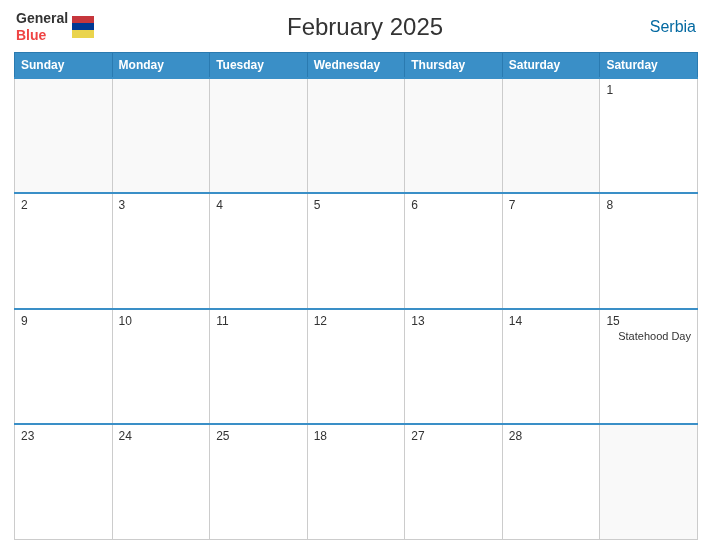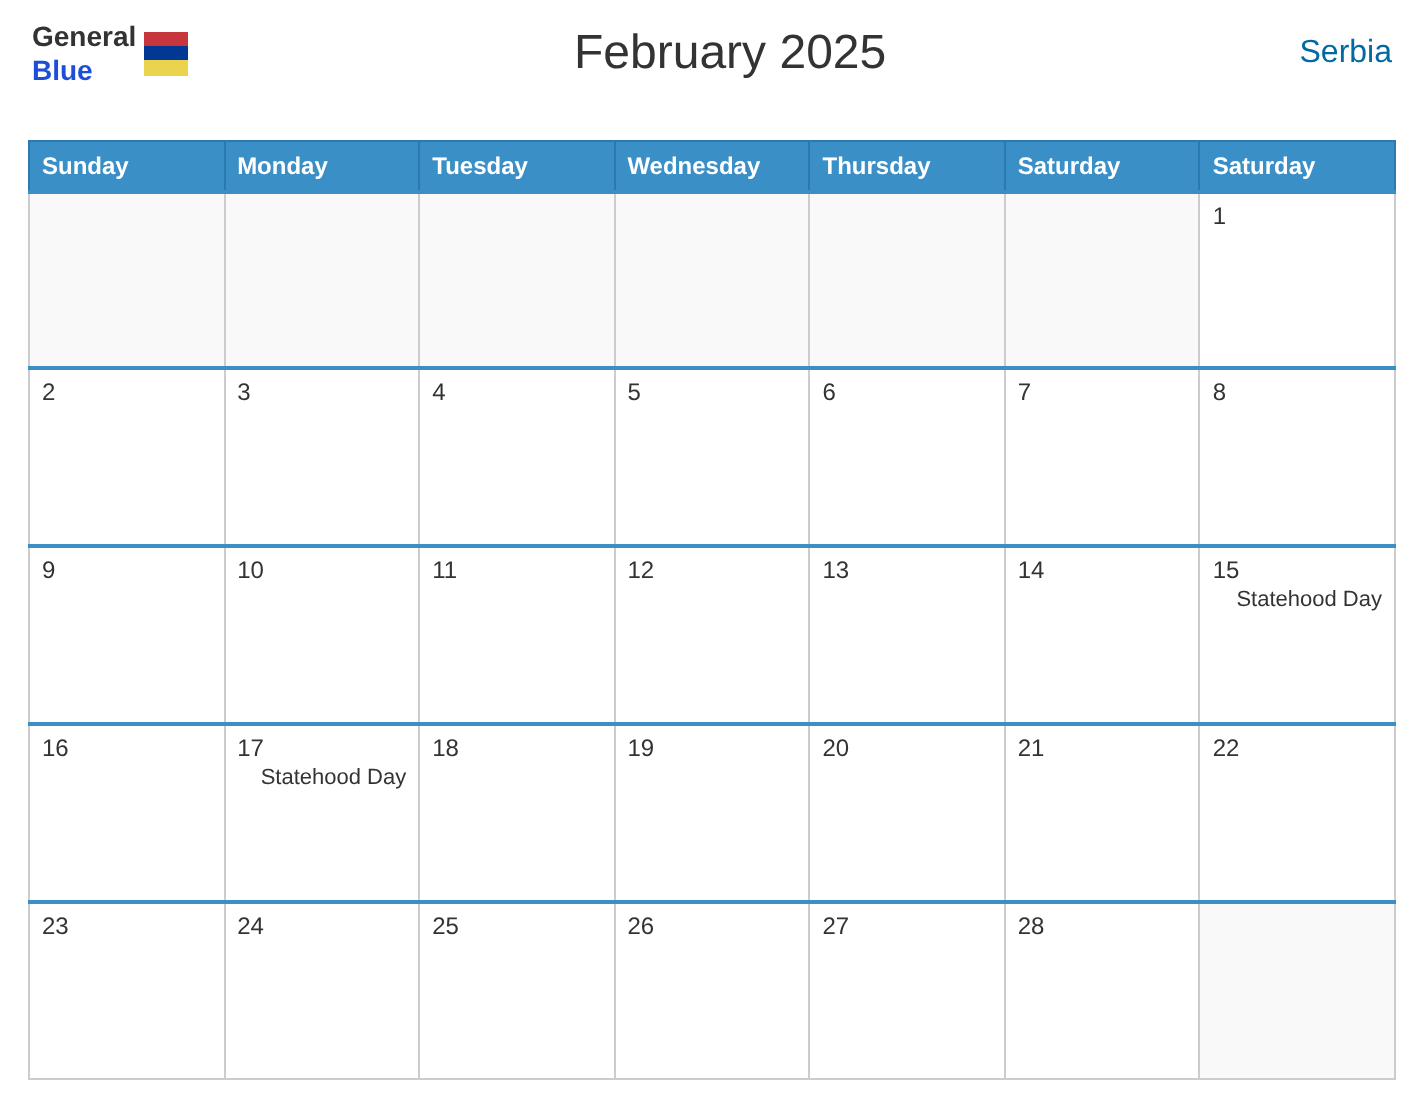--- a/index.html
+++ b/index.html
@@ -31,21 +31,21 @@
     }
     .logo-text-general {
       font-size: 14px;
       font-weight: bold;
       color: #333;
       line-height: 1.2;
     }
     .logo-text-blue {
       font-size: 14px;
       font-weight: bold;
-      color: #1d4ed8;
+      color: #ef4444;
       line-height: 1.2;
     }
     .logo-flag {
       width: 22px;
       height: 22px;
     }
     .month-title {
       font-size: 24px;
       font-weight: normal;
       color: #333;
@@ -56,21 +56,20 @@
       font-size: 16px;
       color: #0369a1;
       font-weight: normal;
       min-width: 60px;
       text-align: right;
     }
     .calendar-table {
       width: 100%;
       border-collapse: collapse;
       flex: 1;
-      margin-top: 18px;
     }
     .calendar-table th {
       background-color: #3a8fc7;
       color: #fff;
       font-size: 12px;
       font-weight: bold;
       padding: 5px 6px;
       text-align: left;
       border: 1px solid #2a7ab0;
     }
@@ -189,54 +188,30 @@
           <td>
             <span class="day-number">14</span>
           </td>
           <td>
             <span class="day-number">15</span>
             <span class="day-event">Statehood Day</span>
           </td>
         </tr>
         <tr class="week-row">
           <td>
-            <span class="day-number">16</span>
-          </td>
-          <td>
-            <span class="day-number">17</span>
-            <span class="day-event">Statehood Day</span>
+            <span class="day-number">23</span>
+          </td>
+          <td>
+            <span class="day-number">24</span>
+          </td>
+          <td>
+            <span class="day-number">25</span>
           </td>
           <td>
             <span class="day-number">18</span>
-          </td>
-          <td>
-            <span class="day-number">19</span>
-          </td>
-          <td>
-            <span class="day-number">20</span>
-          </td>
-          <td>
-            <span class="day-number">21</span>
-          </td>
-          <td>
-            <span class="day-number">22</span>
-          </td>
-        </tr>
-        <tr class="week-row">
-          <td>
-            <span class="day-number">23</span>
-          </td>
-          <td>
-            <span class="day-number">24</span>
-          </td>
-          <td>
-            <span class="day-number">25</span>
-          </td>
-          <td>
-            <span class="day-number">26</span>
           </td>
           <td>
             <span class="day-number">27</span>
           </td>
           <td>
             <span class="day-number">28</span>
           </td>
           <td class="empty-cell"></td>
         </tr>
       </tbody>

